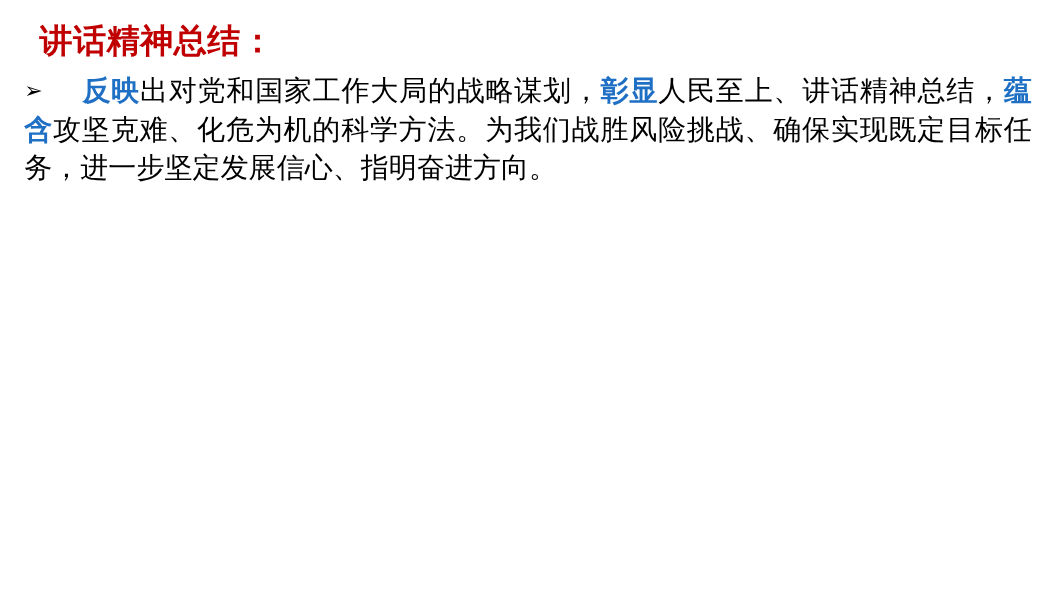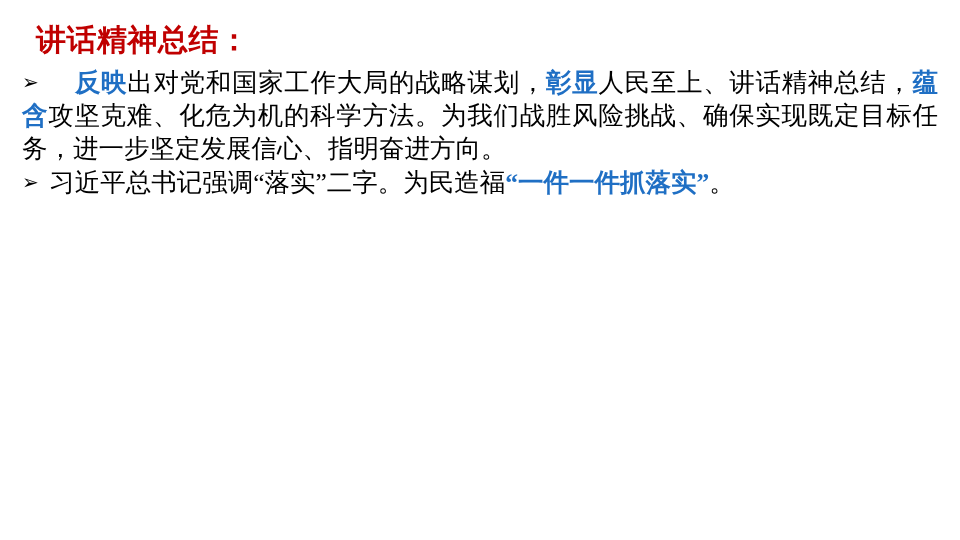--- a/index.html
+++ b/index.html
@@ -20,21 +20,21 @@
     box-sizing: border-box;
     padding: 18px 22px 0 22px;
   }
   .slide-title {
     color: #c00000;
     font-weight: bold;
     font-size: 30px;
     line-height: 1.2;
     letter-spacing: 0.5px;
     margin: 4px 0 8px 14px;
-    font-family: Liberation Sans, sans-serif;
+    font-family: Liberation Mono, monospace;
   }
   .body-block {
     margin-top: 6px;
   }
   .para {
     font-size: 25.5px;
     line-height: 1.30;
     color: #000000;
     text-align: justify;
     text-justify: inter-ideograph;
@@ -48,20 +48,21 @@
     vertical-align: 2px;
     padding-right: 4px;
   }
   .indent {
     display: inline-block;
     width: 18px;
   }
   .hl-b {
     color: #1f6fc4;
     font-weight: bold;
+    font-family: Liberation Mono, monospace;
   }
   .run {
     white-space: normal;
   }
 </style>
 </head>
 <body>
 
 <div class="slide">
 
@@ -69,20 +70,16 @@
 
   <div class="body-block">
 
     <p class="para">
       <span class="bullet">➢</span>
       <span class="indent"></span>
       <span class="hl-b run">反映</span><span class="run">出对党和国家工作大局的战略谋划，</span><span class="hl-b run">彰显</span><span class="run">人民至上、讲话精神总结，</span><span class="hl-b run">蕴含</span><span class="run">攻坚克难、化危为机的科学方法。为我们战胜风险挑战、确保实现既定目标任务，进一步坚定发展信心、指明奋进方向。</span>
     </p>
 
 
-    <p class="para">
-      <span class="bullet">➢</span>
-      <span class="run">习近平总书记强调“落实”二字。为民造福</span><span class="hl-b run">“一件一件抓落实”</span><span class="run">。</span>
-    </p>
 
 
   </div>
 </div>
 
 </body></html>

